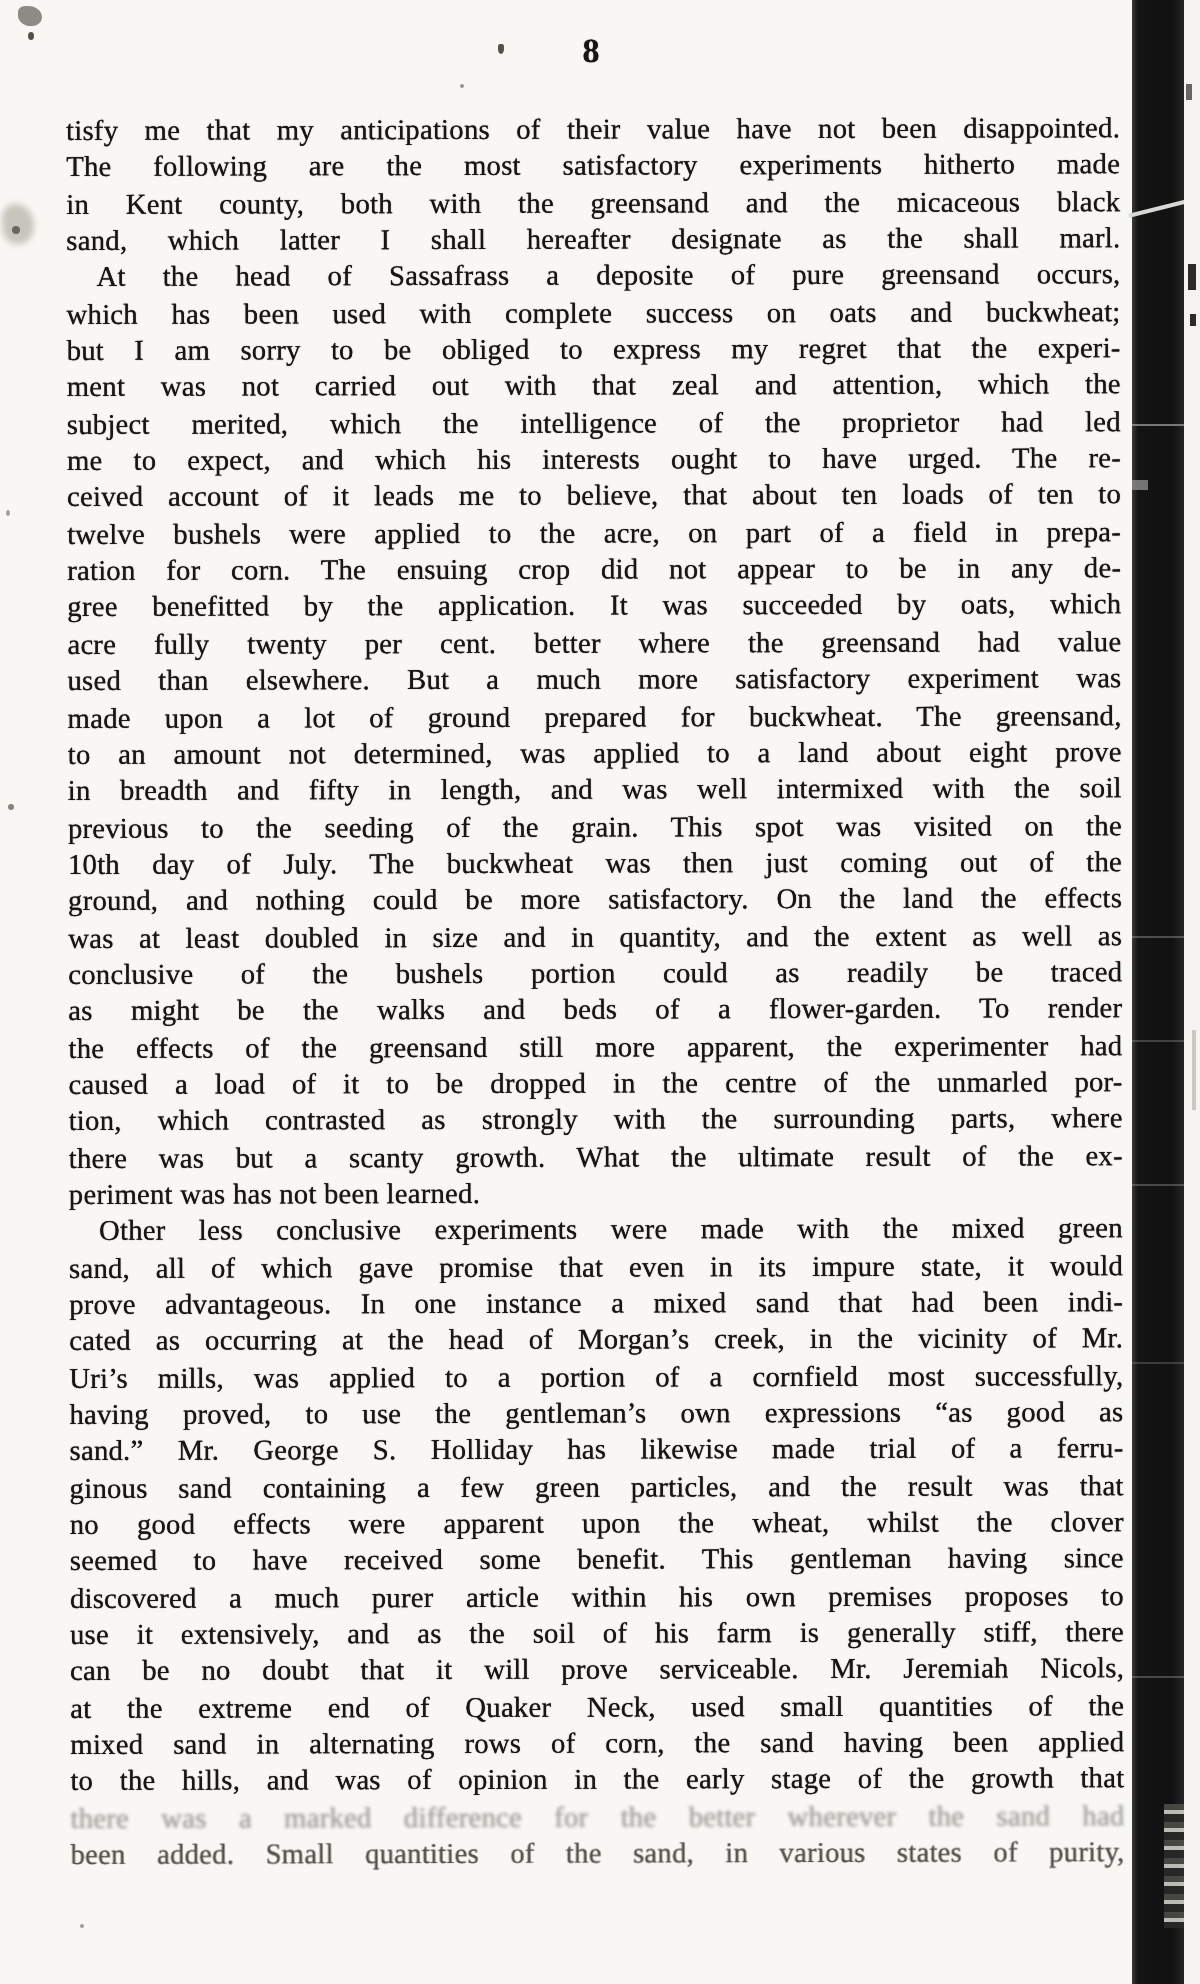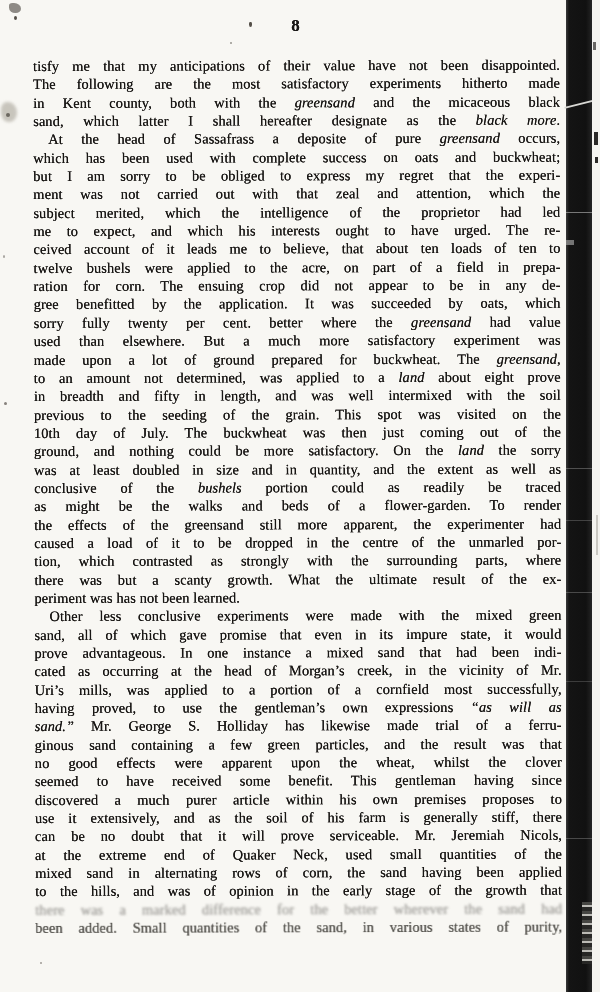--- a/index.html
+++ b/index.html
@@ -49,21 +49,21 @@
     color: #8f8d89;
     filter: blur(0.8px);
     opacity: 0.8;
     text-shadow: 0 0 1px #9a9a96;
   }
   .line.fade-light {
     color: #46443f;
     filter: blur(0.35px);
     opacity: 0.92;
   }
-  .it { font-style: italic; }
+  .it { }
 
   
   .gutter {
     position: absolute;
     left: 566px; top: 0; width: 26px; height: 992px;
     background: linear-gradient(90deg, #3a3a3a 0px, #141414 3px, #111 20px, #242424 26px);
   }
   .gline {
     position: absolute;
     left: 0; width: 100%; height: 1px;
@@ -106,53 +106,53 @@
 </style>
 </head>
 <body>
 
 <div class="page-num">8</div>
 
 <div class="text-block">
     <div class="line"><span>tisfy me that my anticipations of their value have not been disappointed.</span></div>
     <div class="line"><span>The following are the most satisfactory experiments hitherto made</span></div>
     <div class="line"><span>in Kent county, both with the </span><span class="it">greensand</span><span> and the micaceous black</span></div>
-    <div class="line"><span>sand, which latter I shall hereafter designate as the </span><span class="it">black more</span><span>.</span></div>
+    <div class="line"><span>sand, which latter I shall hereafter designate as the </span><span class="it">shall marl</span><span>.</span></div>
     <div class="line ind"><span>At the head of Sassafrass a deposite of pure </span><span class="it">greensand</span><span> occurs,</span></div>
     <div class="line"><span>which has been used with complete success on oats and buckwheat;</span></div>
     <div class="line"><span>but I am sorry to be obliged to express my regret that the experi-</span></div>
     <div class="line"><span>ment was not carried out with that zeal and attention, which the</span></div>
     <div class="line"><span>subject merited, which the intelligence of the proprietor had led</span></div>
     <div class="line"><span>me to expect, and which his interests ought to have urged. The re-</span></div>
     <div class="line"><span>ceived account of it leads me to believe, that about ten loads of ten to</span></div>
     <div class="line"><span>twelve bushels were applied to the acre, on part of a field in prepa-</span></div>
     <div class="line"><span>ration for corn. The ensuing crop did not appear to be in any de-</span></div>
     <div class="line"><span>gree benefitted by the application. It was succeeded by oats, which</span></div>
-    <div class="line"><span>sorry fully twenty per cent. better where the </span><span class="it">greensand</span><span> had value</span></div>
+    <div class="line"><span>acre fully twenty per cent. better where the </span><span class="it">greensand</span><span> had value</span></div>
     <div class="line"><span>used than elsewhere. But a much more satisfactory experiment was</span></div>
     <div class="line"><span>made upon a lot of ground prepared for buckwheat. The </span><span class="it">greensand</span><span>,</span></div>
     <div class="line"><span>to an amount not determined, was applied to a </span><span class="it">land</span><span> about eight prove</span></div>
     <div class="line"><span>in breadth and fifty in length, and was well intermixed with the soil</span></div>
     <div class="line"><span>previous to the seeding of the grain. This spot was visited on the</span></div>
     <div class="line"><span>10th day of July. The buckwheat was then just coming out of the</span></div>
-    <div class="line"><span>ground, and nothing could be more satisfactory. On the </span><span class="it">land</span><span> the sorry</span></div>
+    <div class="line"><span>ground, and nothing could be more satisfactory. On the </span><span class="it">land</span><span> the effects</span></div>
     <div class="line"><span>was at least doubled in size and in quantity, and the extent as well as</span></div>
     <div class="line"><span>conclusive of the </span><span class="it">bushels</span><span> portion could as readily be traced</span></div>
     <div class="line"><span>as might be the walks and beds of a flower-garden. To render</span></div>
     <div class="line"><span>the effects of the greensand still more apparent, the experimenter had</span></div>
     <div class="line"><span>caused a load of it to be dropped in the centre of the unmarled por-</span></div>
     <div class="line"><span>tion, which contrasted as strongly with the surrounding parts, where</span></div>
     <div class="line"><span>there was but a scanty growth. What the ultimate result of the ex-</span></div>
     <div class="line noj"><span>periment was has not been learned.</span></div>
     <div class="line ind"><span>Other less conclusive experiments were made with the mixed green</span></div>
     <div class="line"><span>sand, all of which gave promise that even in its impure state, it would</span></div>
     <div class="line"><span>prove advantageous. In one instance a mixed sand that had been indi-</span></div>
     <div class="line"><span>cated as occurring at the head of Morgan’s creek, in the vicinity of Mr.</span></div>
     <div class="line"><span>Uri’s mills, was applied to a portion of a cornfield most successfully,</span></div>
-    <div class="line"><span>having proved, to use the gentleman’s own expressions </span><span class="it">“as will as</span></div>
+    <div class="line"><span>having proved, to use the gentleman’s own expressions </span><span class="it">“as good as</span></div>
     <div class="line"><span class="it">sand.”</span><span> Mr. George S. Holliday has likewise made trial of a ferru-</span></div>
     <div class="line"><span>ginous sand containing a few green particles, and the result was that</span></div>
     <div class="line"><span>no good effects were apparent upon the wheat, whilst the clover</span></div>
     <div class="line"><span>seemed to have received some benefit. This gentleman having since</span></div>
     <div class="line"><span>discovered a much purer article within his own premises proposes to</span></div>
     <div class="line"><span>use it extensively, and as the soil of his farm is generally stiff, there</span></div>
     <div class="line"><span>can be no doubt that it will prove serviceable. Mr. Jeremiah Nicols,</span></div>
     <div class="line"><span>at the extreme end of Quaker Neck, used small quantities of the</span></div>
     <div class="line"><span>mixed sand in alternating rows of corn, the sand having been applied</span></div>
     <div class="line"><span>to the hills, and was of opinion in the early stage of the growth that</span></div>

